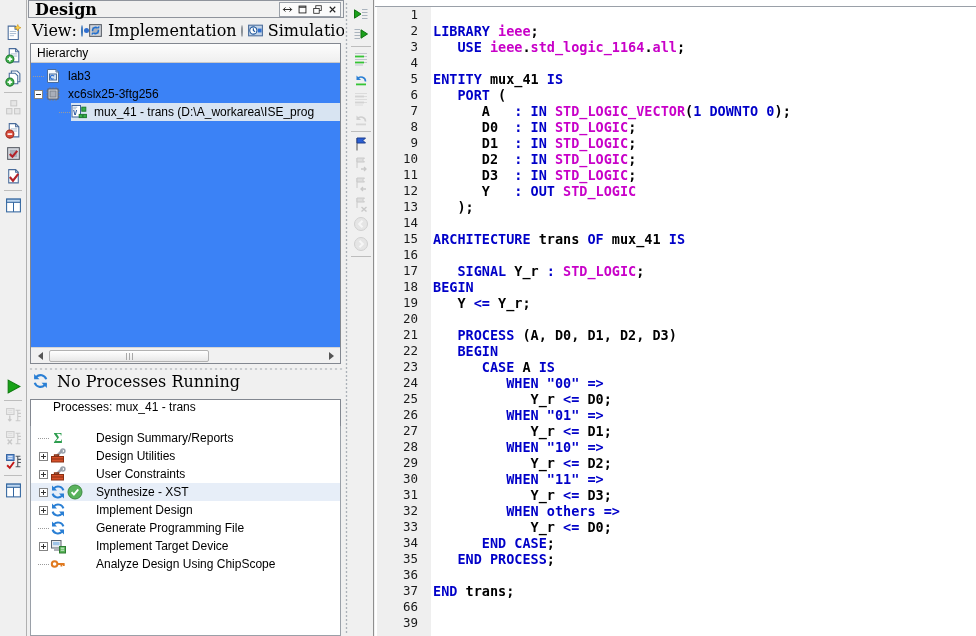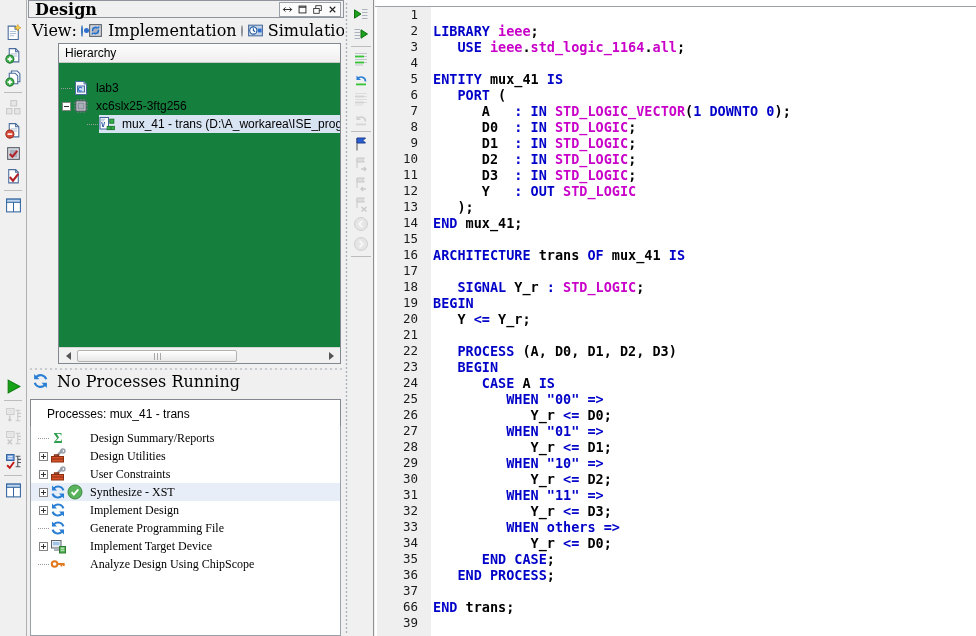--- a/index.html
+++ b/index.html
@@ -28,23 +28,23 @@
   .title-btns .tb-btn { width:15px; height:13px; margin:0; }
   .title-btns .tb-btn svg { width:11px; height:11px; }
 
   .view-row { position:absolute; top:19px; left:4px; right:3px; height:23px; display:flex; align-items:center; gap:4px; }
   .radio { width:12px; height:12px; border-radius:50%; border:1px solid #8a9097; background:radial-gradient(#ffffff,#dfe5ea); position:relative; }
   .radio.on { border-color:#3a74b8; }
   .radio.on::after { content:''; position:absolute; left:2.5px; top:2.5px; width:5px; height:5px; border-radius:50%; background:#2f6fd0; }
   .view-icon { width:17px; height:17px; display:inline-flex; }
   .view-icon svg { width:17px; height:17px; }
 
-  .hier-box { position:absolute; top:43px; left:2px; right:3px; height:321px; border:1px solid #828790; background:#fff; display:flex; flex-direction:column;margin-left:28px; }
+  .hier-box { position:absolute; top:43px; left:2px; right:3px; height:321px; border:1px solid #828790; background:#fff; display:flex; flex-direction:column; }
   .list-header { height:19px; background:linear-gradient(#fdfdfd,#efefef); border-bottom:1px solid #c9c9c9; display:flex; align-items:center; padding-left:6px; }
-  .tree { flex:1; overflow:hidden; padding-top:16px; background:#15803d; }
+  .tree { flex:1; overflow:hidden; padding-top:4px; background:#3b82f6; }
   .hrow { height:18px; display:flex; align-items:center; }
   .hrow .slot { width:14px; display:flex; align-items:center; justify-content:center; }
   .stub { width:11px; height:0; border-top:1px dotted #9a9a9a; }
   .exp { width:9px; height:9px; border:1px solid #848484; background:#fff; position:relative; }
   .exp::before { content:''; position:absolute; left:1px; right:1px; top:3px; height:1px; background:#333; }
   .exp.plus::after { content:''; position:absolute; top:1px; bottom:1px; left:3px; width:1px; background:#333; }
   .hicon { width:18px; height:16px; display:inline-flex; flex:none; }
   .hicon svg { width:16px; height:16px; }
   .hfill { display:flex; align-items:center; flex:1; height:100%; overflow:hidden; white-space:nowrap; }
   .hfill.sel { background:#d8e4f2; }
@@ -57,28 +57,28 @@
   .tri-l { width:0; height:0; border-style:solid; border-width:4px 5px 4px 0; border-color:transparent #555 transparent transparent; }
   .tri-r { width:0; height:0; border-style:solid; border-width:4px 0 4px 5px; border-color:transparent transparent transparent #555; }
   .sb-thumb { position:absolute; left:18px; top:2px; width:160px; height:12px; background:linear-gradient(#ffffff,#e8e8e8); border:1px solid #b2b2b2; border-radius:2px; display:flex; align-items:center; justify-content:center; gap:2px; }
   .grip { width:1px; height:7px; background:#a8a8a8; }
 
   .splitter-h { position:absolute; top:365px; left:0; right:0; height:7px;
     background-image:radial-gradient(#a9afb6 1px, transparent 1.2px); background-size:5px 4px; background-position:center; background-repeat:repeat-x; }
 
   .noproc-row { position:absolute; top:372px; left:4px; right:3px; height:26px; display:flex; gap:8px; }
   .noproc-row .view-icon svg { width:18px; height:18px; }
-  .proc-header-box { position:absolute; top:399px; left:2px; right:3px; height:30px; border:1px solid #828790; background:#fff; display:flex; align-items:center; padding-left:16px; }
+  .proc-header-box { position:absolute; top:399px; left:2px; right:3px; height:30px; border:1px solid #828790; background:#fff; display:flex; padding-left:22px; }
   .proc-tree-box { position:absolute; top:426px; left:2px; right:3px; bottom:0; border:1px solid #9aa0a8; border-top:none; background:#fff; padding-top:3px; }
   .prow { height:18px; display:flex; align-items:center; padding-left:5px; }
   .prow.sel { background:#e7eef8; }
   .prow .slot { width:14px; display:flex; align-items:center; justify-content:center; }
   .picons { width:39px; display:flex; align-items:center; }
   .picons .hicon { width:17px; }
-  .plabel { margin-left:1px; white-space:nowrap;font-family:Liberation Serif, serif; }
+  .plabel { margin-left:7px; white-space:nowrap; }
 
   
   .mid-col { position:absolute; left:344px; top:0; width:30px; height:636px; background:#f0f0f0; border-right:1px solid #8f8f8f; }
   .mid-col::before { content:''; position:absolute; left:1px; top:2px; bottom:2px; width:3px;
     background-image:radial-gradient(#abb1b8 0.9px, transparent 1.1px); background-size:3px 4px; }
   .mid-tb { position:absolute; top:4px; left:5px; width:24px; }
   .mid-tb .tb-btn { width:22px; height:20px; margin:0 auto; }
   .mid-tb .tb-btn svg { width:16px; height:16px; }
   .mid-tb .tb-sep { margin:2px 2px; }
 
@@ -630,21 +630,20 @@
         <div class="cl"></div>
         <div class="cl"><span class="tok-k">ENTITY</span><span class="tok-p"> mux_41 </span><span class="tok-k">IS</span></div>
         <div class="cl"><span class="tok-p">   </span><span class="tok-k">PORT</span><span class="tok-p"> (</span></div>
         <div class="cl"><span class="tok-p">      A   </span><span class="tok-o">:</span><span class="tok-p"> </span><span class="tok-k">IN</span><span class="tok-p"> </span><span class="tok-t">STD_LOGIC_VECTOR</span><span class="tok-p">(</span><span class="tok-n">1</span><span class="tok-p"> </span><span class="tok-k">DOWNTO</span><span class="tok-p"> </span><span class="tok-n">0</span><span class="tok-p">);</span></div>
         <div class="cl"><span class="tok-p">      D0  </span><span class="tok-o">:</span><span class="tok-p"> </span><span class="tok-k">IN</span><span class="tok-p"> </span><span class="tok-t">STD_LOGIC</span><span class="tok-p">;</span></div>
         <div class="cl"><span class="tok-p">      D1  </span><span class="tok-o">:</span><span class="tok-p"> </span><span class="tok-k">IN</span><span class="tok-p"> </span><span class="tok-t">STD_LOGIC</span><span class="tok-p">;</span></div>
         <div class="cl"><span class="tok-p">      D2  </span><span class="tok-o">:</span><span class="tok-p"> </span><span class="tok-k">IN</span><span class="tok-p"> </span><span class="tok-t">STD_LOGIC</span><span class="tok-p">;</span></div>
         <div class="cl"><span class="tok-p">      D3  </span><span class="tok-o">:</span><span class="tok-p"> </span><span class="tok-k">IN</span><span class="tok-p"> </span><span class="tok-t">STD_LOGIC</span><span class="tok-p">;</span></div>
         <div class="cl"><span class="tok-p">      Y   </span><span class="tok-o">:</span><span class="tok-p"> </span><span class="tok-k">OUT</span><span class="tok-p"> </span><span class="tok-t">STD_LOGIC</span></div>
         <div class="cl"><span class="tok-p">   );</span></div>
-        <div class="cl"><span class="tok-k">END</span><span class="tok-p"> mux_41;</span></div>
         <div class="cl"></div>
         <div class="cl"><span class="tok-k">ARCHITECTURE</span><span class="tok-p"> trans </span><span class="tok-k">OF</span><span class="tok-p"> mux_41 </span><span class="tok-k">IS</span></div>
         <div class="cl"></div>
         <div class="cl"><span class="tok-p">   </span><span class="tok-k">SIGNAL</span><span class="tok-p"> Y_r </span><span class="tok-o">:</span><span class="tok-p"> </span><span class="tok-t">STD_LOGIC</span><span class="tok-p">;</span></div>
         <div class="cl"><span class="tok-k">BEGIN</span></div>
         <div class="cl"><span class="tok-p">   Y </span><span class="tok-o">&lt;=</span><span class="tok-p"> Y_r;</span></div>
         <div class="cl"></div>
         <div class="cl"><span class="tok-p">   </span><span class="tok-k">PROCESS</span><span class="tok-p"> (A, D0, D1, D2, D3)</span></div>
         <div class="cl"><span class="tok-p">   </span><span class="tok-k">BEGIN</span></div>
         <div class="cl"><span class="tok-p">      </span><span class="tok-k">CASE</span><span class="tok-p"> A </span><span class="tok-k">IS</span></div>

